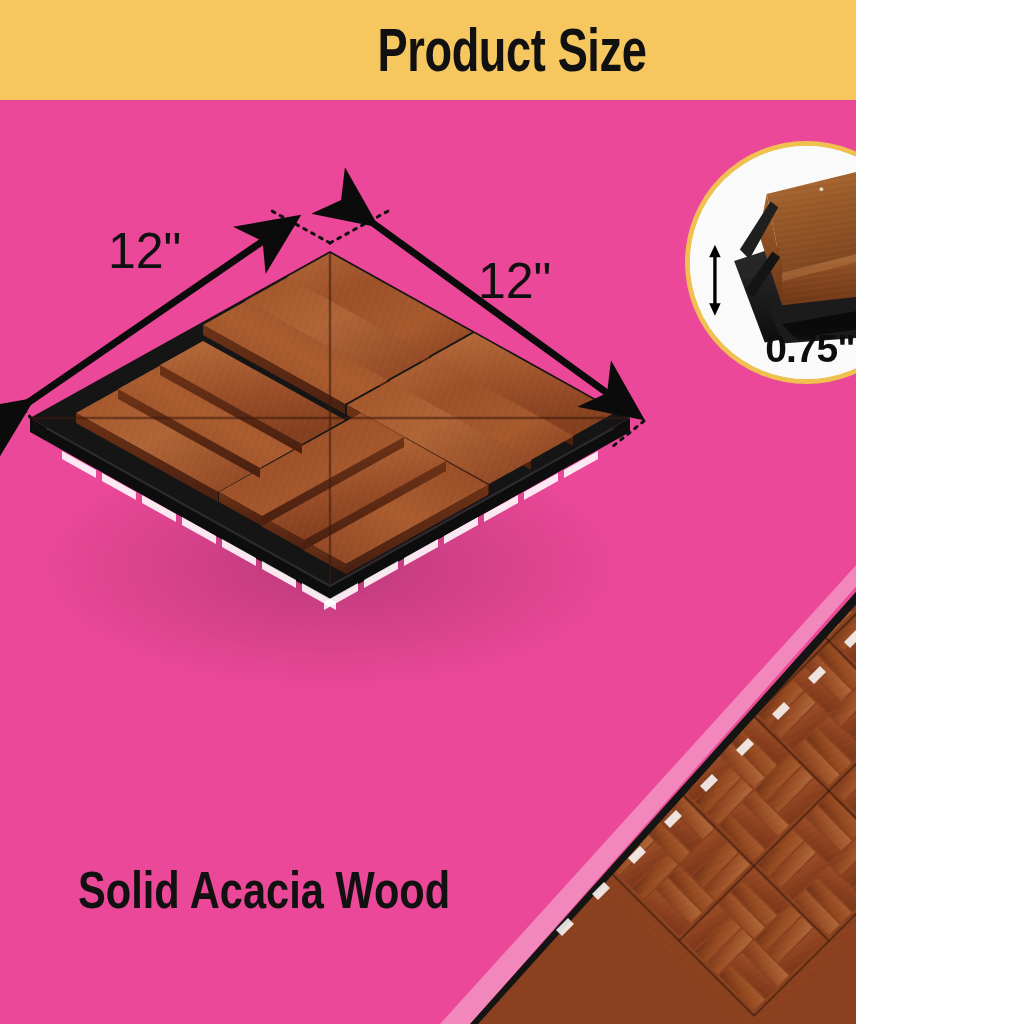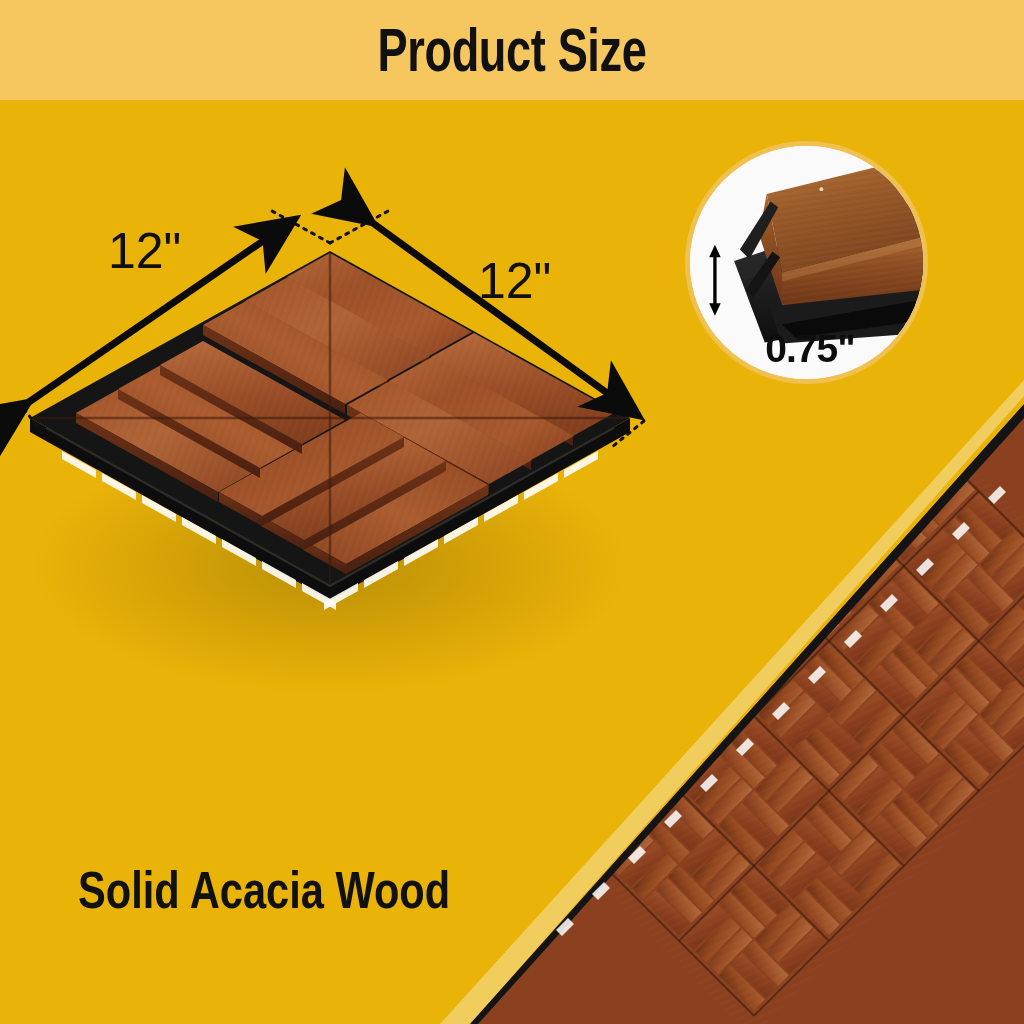--- a/index.html
+++ b/index.html
@@ -3,21 +3,21 @@
 <meta charset="utf-8">
 <style>
   html,body{margin:0;padding:0;}
   body{
     width:1024px;height:1024px;
     background:#ffffff;
     font-family:"Liberation Sans","DejaVu Sans",sans-serif;
     overflow:hidden;
     position:relative;
   }
-  #stage{position:absolute;left:0;top:0;width:1024px;height:1024px;overflow:hidden;background:#eab308;}
+  #stage{position:absolute;left:0;top:0;width:816px;height:1024px;overflow:hidden;background:#ec4899;padding-left:40px;}
 
   
   #banner{
     position:absolute;left:0;top:0;width:1024px;height:100px;
     background:#F5C75E;
   }
   #banner-title{
     position:absolute;left:0;top:0;width:1024px;height:100px;
     display:flex;align-items:center;justify-content:center;
     color:#111111;

